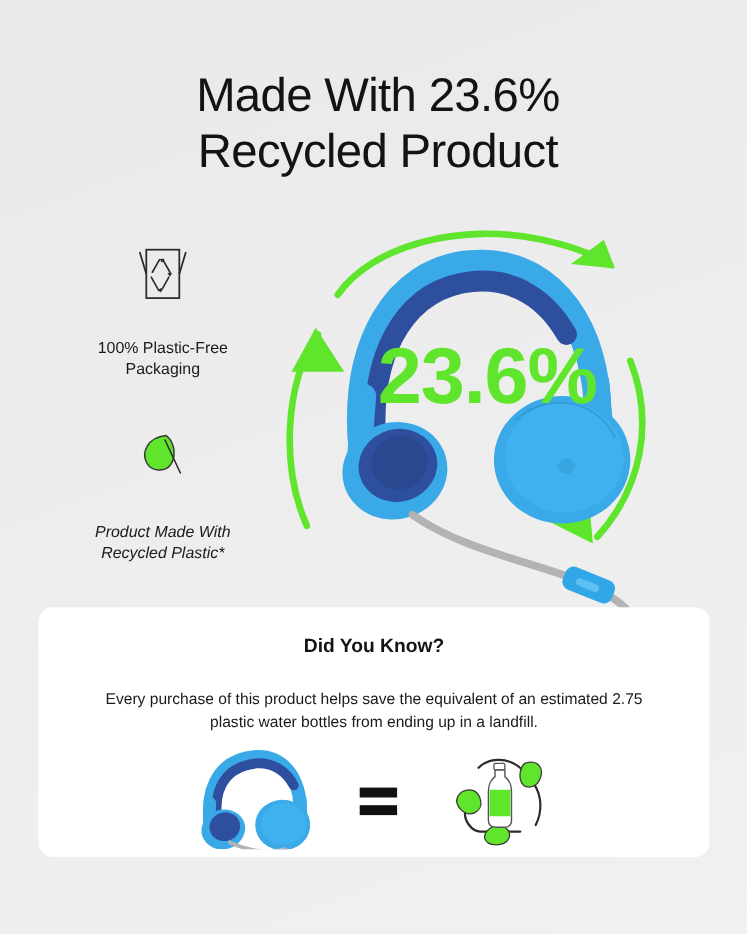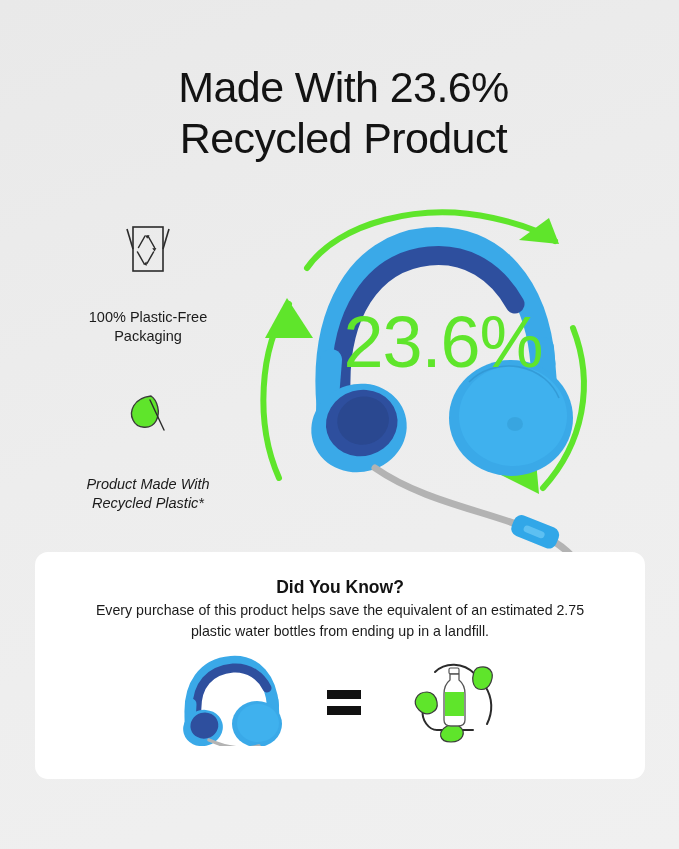--- a/index.html
+++ b/index.html
@@ -70,21 +70,21 @@
   }
   .hero svg { display: block; }
 
   .hero-pct {
     position: absolute;
     left: 0;
     top: 118px;
     width: 400px;
     text-align: center;
     font-size: 72px;
-    font-weight: normal;
+    font-weight: bold;
     letter-spacing: -1px;
     color: #5fe52b;
     line-height: 72px;
   }
 
   
   .card {
     position: absolute;
     left: 35px;
     top: 552px;
@@ -94,21 +94,21 @@
     border-radius: 13px;
   }
   .card-title {
     margin-top: 25px;
     text-align: center;
     font-size: 17.5px;
     font-weight: bold;
     color: #131313;
   }
   .card-body {
-    margin: 2px auto 0;
+    margin: 28px auto 0;
     width: 500px;
     text-align: center;
     font-size: 14.2px;
     line-height: 21px;
     color: #1b1b1b;
   }
   .equation {
     margin-top: 12px;
     display: flex;
     align-items: center;

